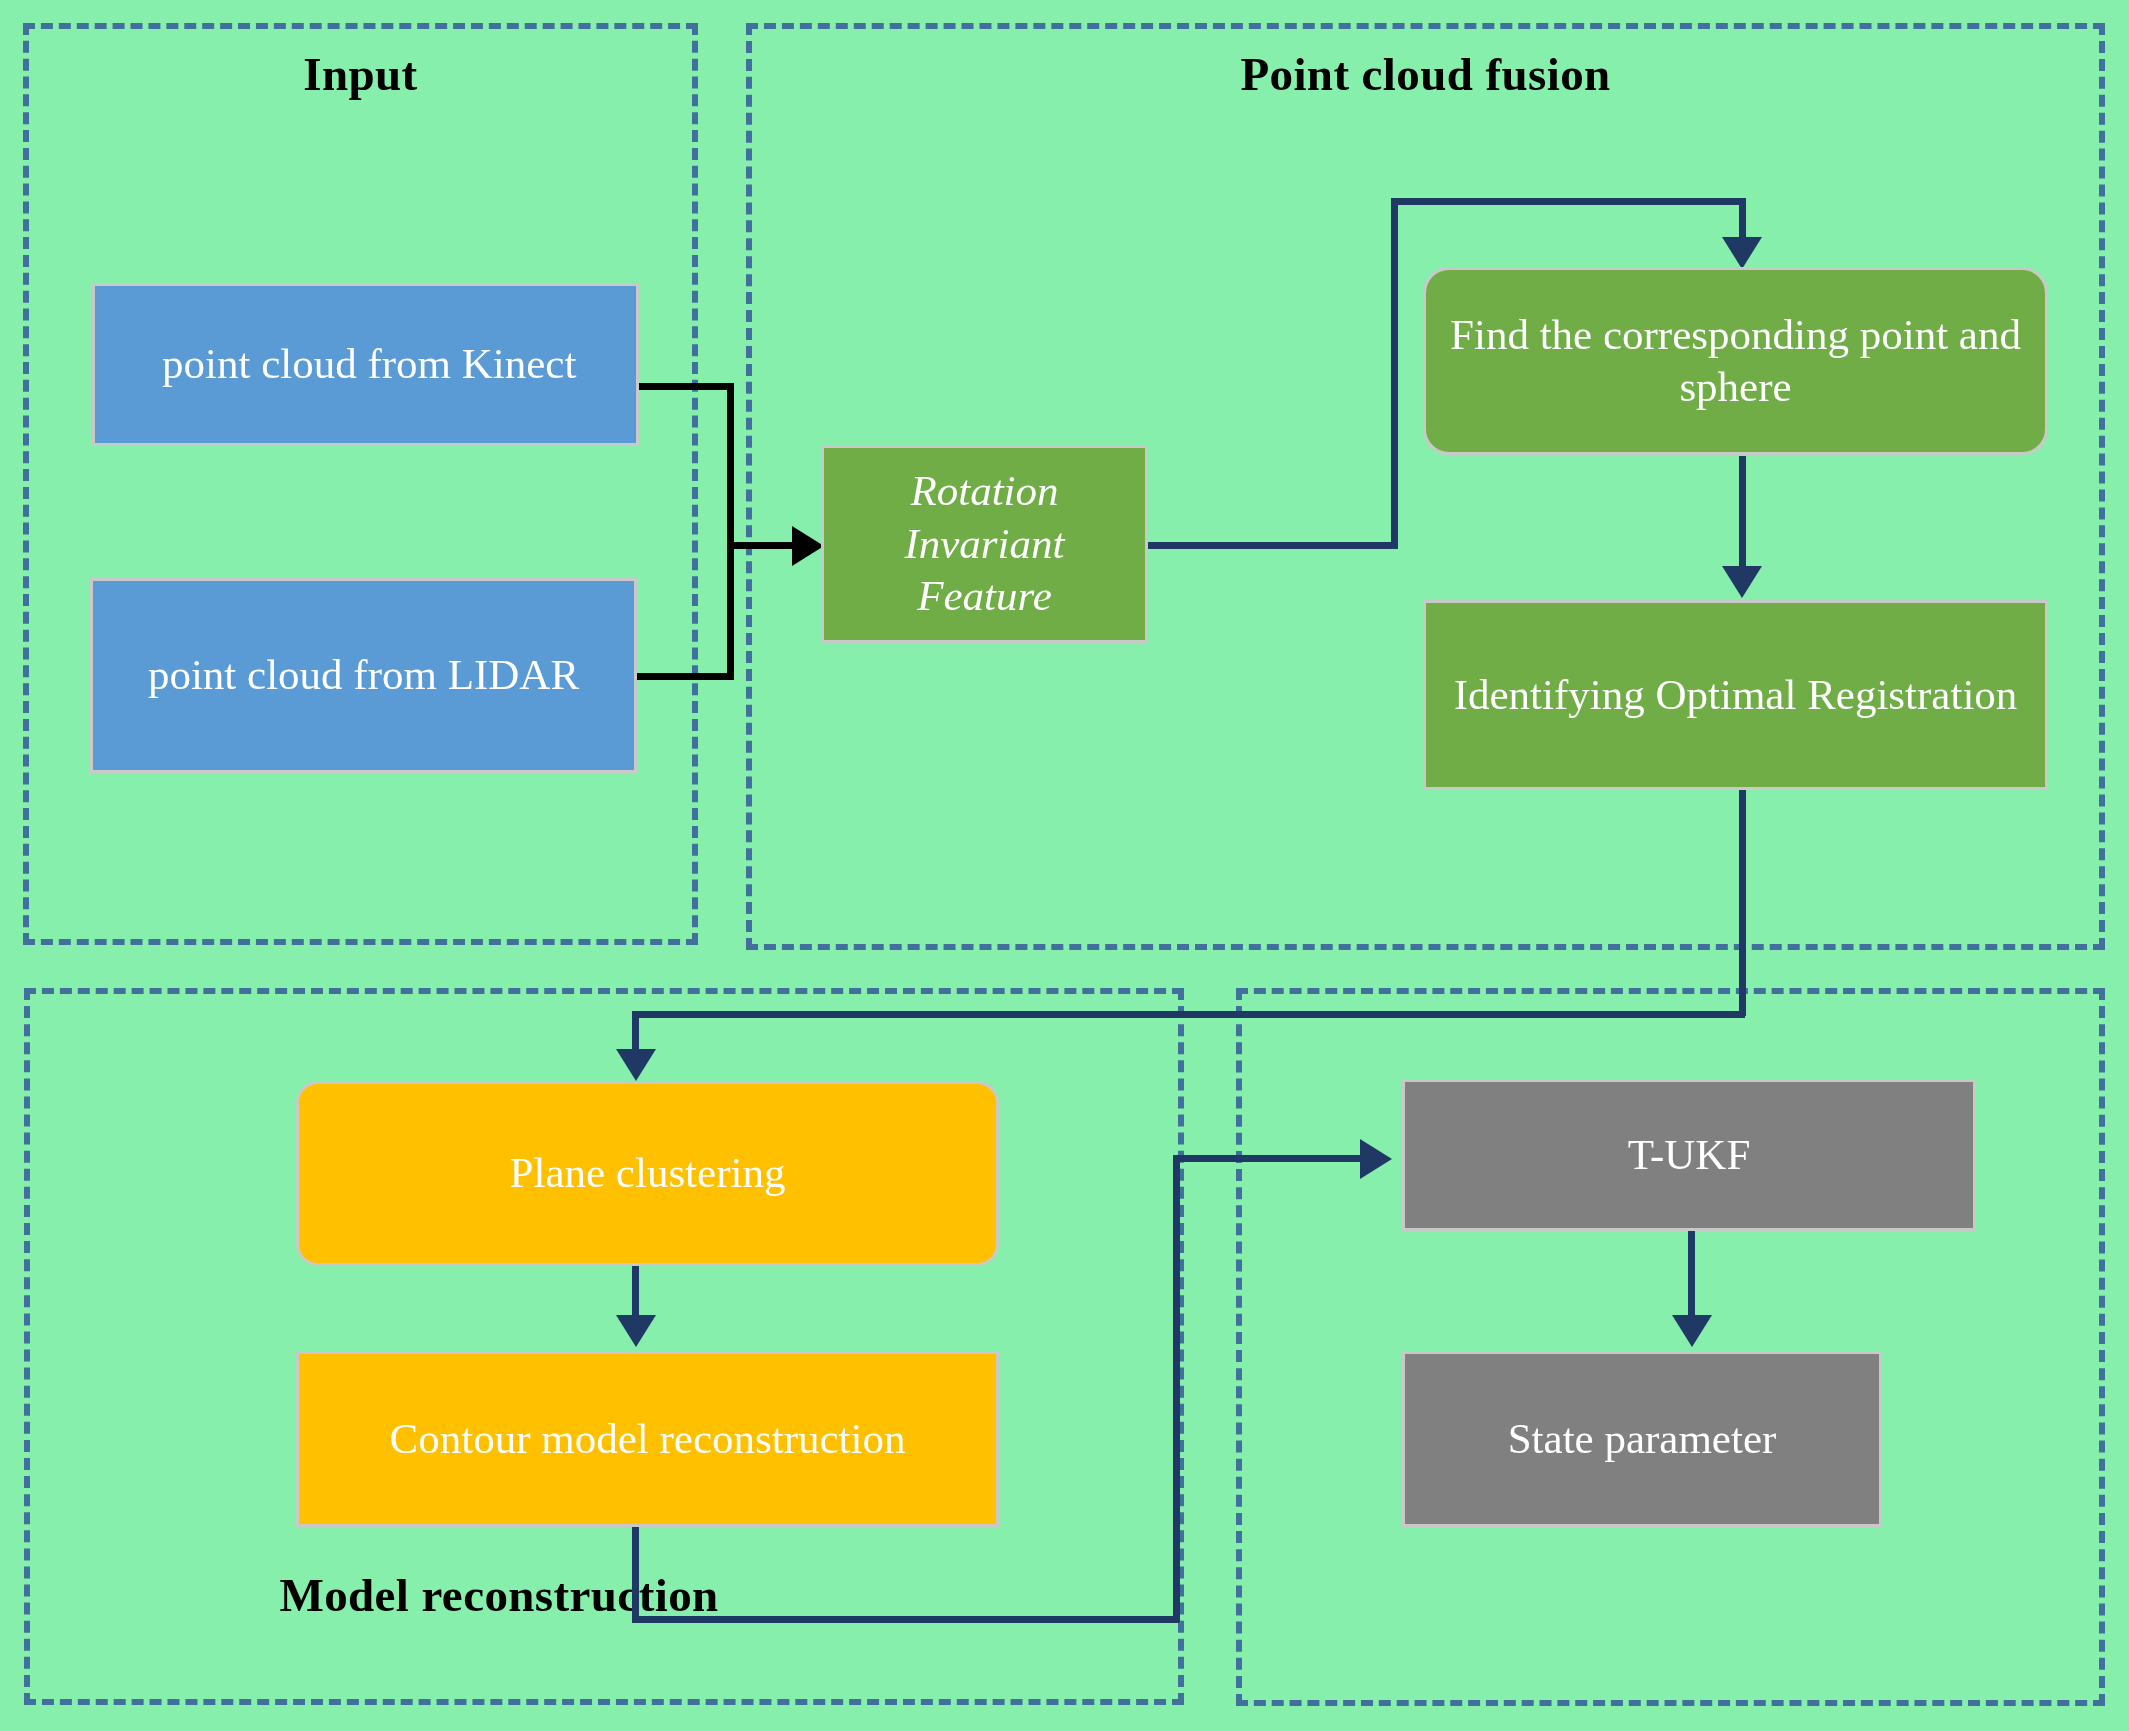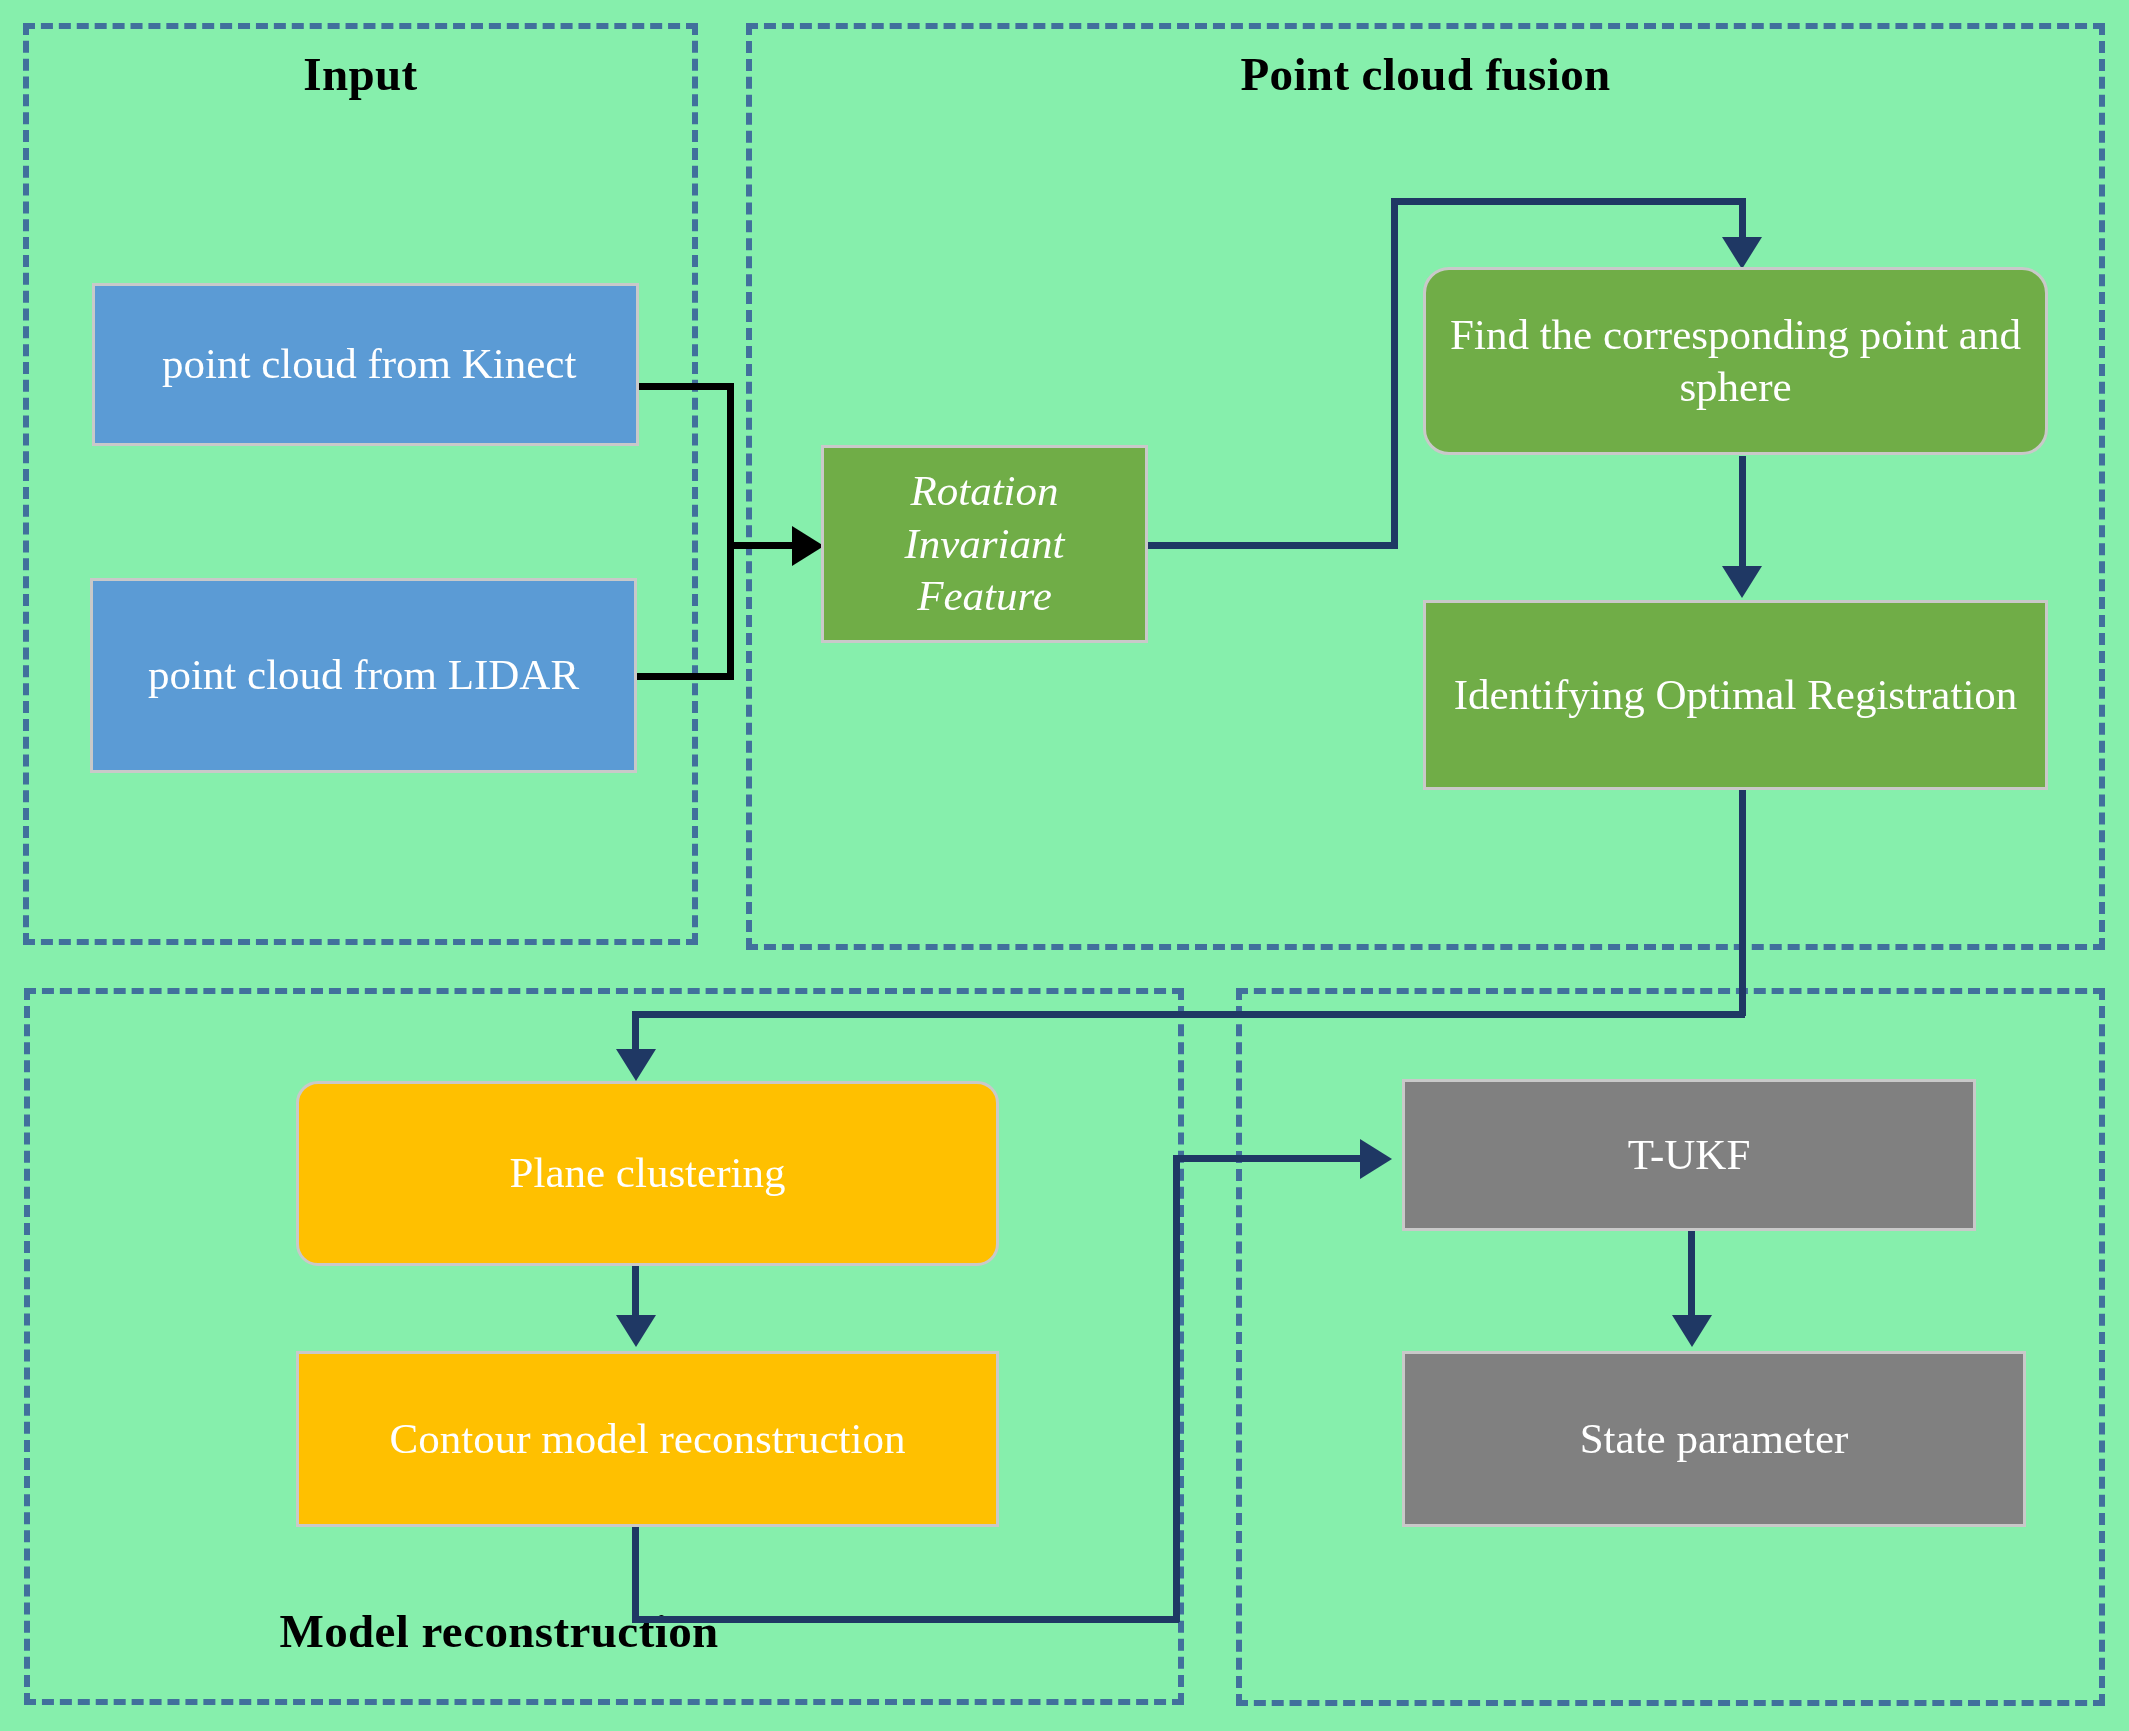--- a/index.html
+++ b/index.html
@@ -88,21 +88,21 @@
 
 <div id="canvas">
 
   <div class="panel" style="left:23px; top:23px; width:675px; height:922px;"></div>
   <div class="panel" style="left:746px; top:23px; width:1359px; height:927px;"></div>
   <div class="panel" style="left:24px; top:988px; width:1160px; height:717px;"></div>
   <div class="panel" style="left:1236px; top:988px; width:869px; height:718px;"></div>
 
   <div class="panel-title" style="left:23px; top:47px; width:675px;">Input</div>
   <div class="panel-title" style="left:746px; top:47px; width:1359px;">Point cloud fusion</div>
-  <div class="panel-title" style="left:24px; top:1568px; width:950px;margin-top:36px;">Model reconstruction</div>
+  <div class="panel-title" style="left:24px; top:1568px; width:950px;">Model reconstruction</div>
 
   <div class="conn h black" style="left:637px; top:383px; width:97px;"></div>
   <div class="conn v black" style="left:727px; top:383px; height:166px;"></div>
 
   <div class="conn h black" style="left:637px; top:673px; width:97px;"></div>
   <div class="conn v black" style="left:727px; top:542px; height:138px;"></div>
 
   <div class="conn h black" style="left:727px; top:542px; width:76px;"></div>
   <div class="arrow right black" style="left:792px; top:526px;"></div>
 
@@ -141,16 +141,16 @@
   <div class="node green" style="left:1423px; top:267px; width:625px; height:188px;border-radius:26px;">Find the corresponding point and sphere</div>
 
   <div class="node green" style="left:1423px; top:600px; width:625px; height:190px;">Identifying Optimal Registration</div>
 
   <div class="node orange" style="left:296px; top:1081px; width:703px; height:185px;border-radius:22px;">Plane clustering</div>
 
   <div class="node orange" style="left:296px; top:1351px; width:703px; height:176px;">Contour model reconstruction</div>
 
   <div class="node gray" style="left:1402px; top:1079px; width:574px; height:152px;">T-UKF</div>
 
-  <div class="node gray" style="left:1402px; top:1351px; width:624px; height:176px;">State parameter</div>
+  <div class="node gray" style="left:1402px; top:1351px; width:480px; height:176px;">State parameter</div>
 
 </div>
 
 
 </body></html>

